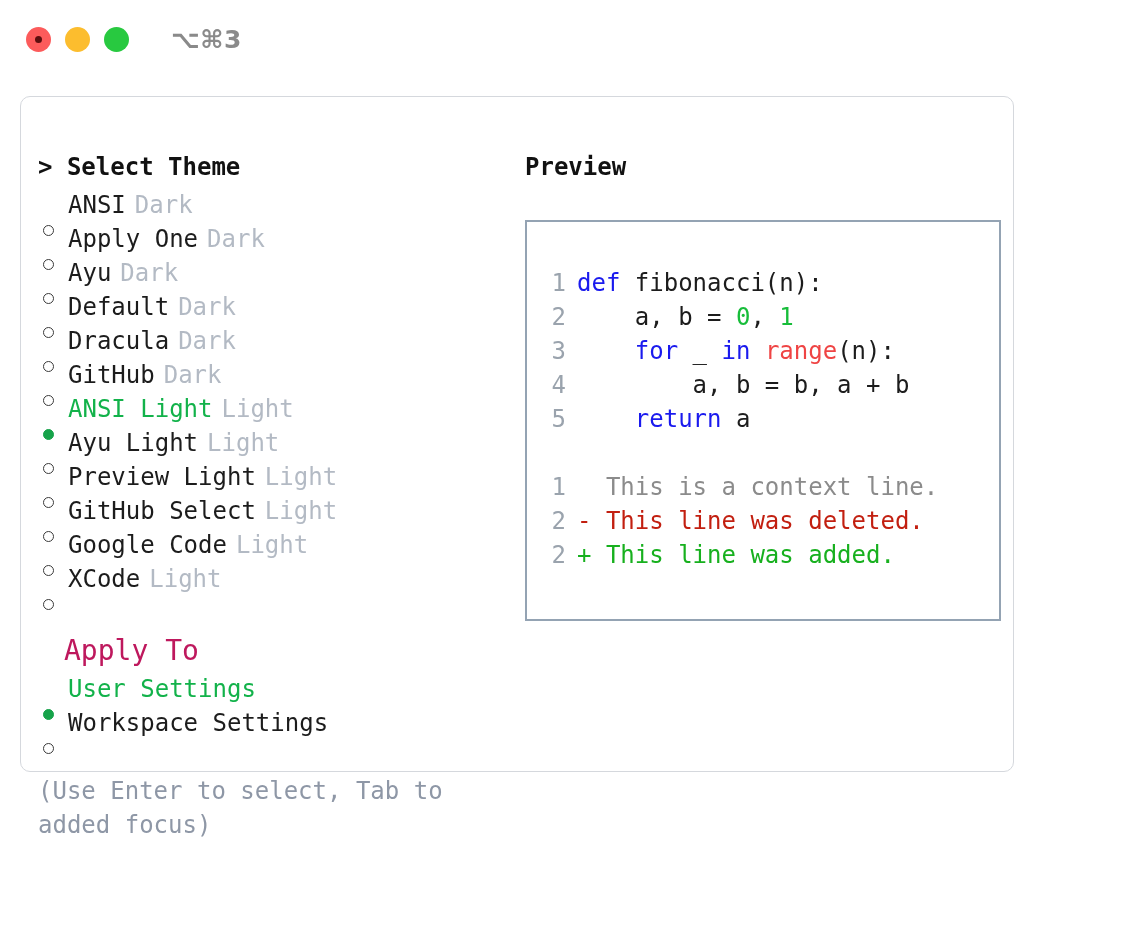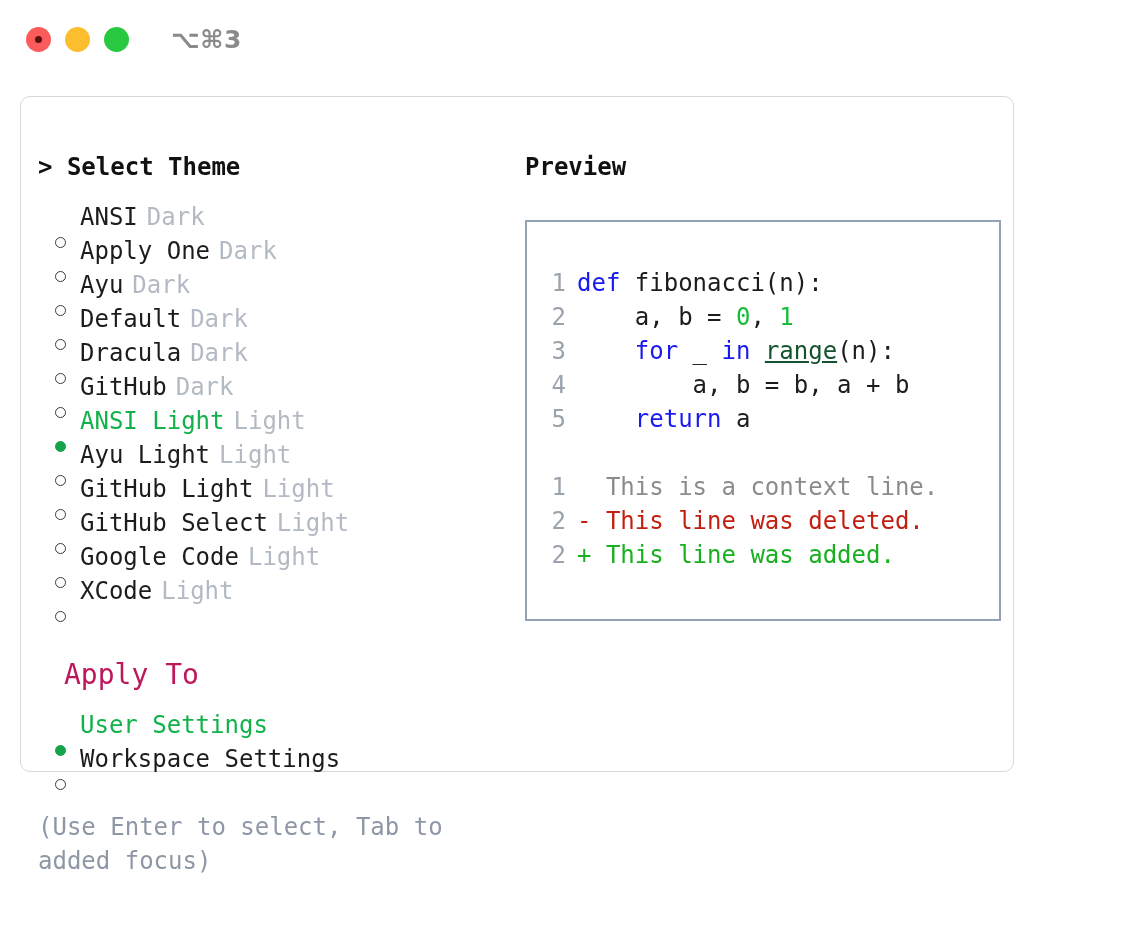--- a/index.html
+++ b/index.html
@@ -88,21 +88,21 @@
     top: 53px;
     width: 450px;
   }
   .section-head {
     font-size: 24px;
     font-weight: bold;
     color: #111111;
     line-height: 34px;
     white-space: pre;
   }
-  .list { margin: 16px; padding: 0; }
+  .list { margin: 4px; padding: 0; }
   .row {
     display: flex;
     align-items: baseline;
     line-height: 34px;
     height: 34px;
     font-size: 24px;
     white-space: pre;
   }
   .marker {
     width: 26px;
@@ -182,21 +182,21 @@
   .lno {
     color: #9aa3ad;
     width: 26px;
     flex: 0 0 26px;
     text-align: right;
     padding-right: 11px;
   }
   .ctext { color: #1c1c1c; text-align: center; }
   .kw  { color: #1a1aee; }
   .num { color: #17bd3a; }
-  .fn  { color: #14532d; text-decoration: underline; }
+  .fn  { color: #ef4444; }
   .blank-line { height: 34px; }
 
   .diff-ctx { color: #8b8b8b; }
   .diff-del { color: #c21f10; }
   .diff-add { color: #17b01e; }
 </style>
 </head>
 <body>
 
 <div class="titlebar">
@@ -215,21 +215,21 @@
       <div class="section-head">&gt; Select Theme</div>
       <div class="list" id="theme-list">
           <div class="row"><span class="marker"><span class="dot-hollow"></span></span><span class="name">ANSI</span><span class="variant">Dark</span></div>
           <div class="row"><span class="marker"><span class="dot-hollow"></span></span><span class="name">Apply One</span><span class="variant">Dark</span></div>
           <div class="row"><span class="marker"><span class="dot-hollow"></span></span><span class="name">Ayu</span><span class="variant">Dark</span></div>
           <div class="row"><span class="marker"><span class="dot-hollow"></span></span><span class="name">Default</span><span class="variant">Dark</span></div>
           <div class="row"><span class="marker"><span class="dot-hollow"></span></span><span class="name">Dracula</span><span class="variant">Dark</span></div>
           <div class="row"><span class="marker"><span class="dot-hollow"></span></span><span class="name">GitHub</span><span class="variant">Dark</span></div>
           <div class="row"><span class="marker"><span class="dot-filled"></span></span><span class="name selected">ANSI Light</span><span class="variant">Light</span></div>
           <div class="row"><span class="marker"><span class="dot-hollow"></span></span><span class="name">Ayu Light</span><span class="variant">Light</span></div>
-          <div class="row"><span class="marker"><span class="dot-hollow"></span></span><span class="name">GitHub Light</span><span class="variant">Light</span></div>
+          <div class="row"><span class="marker"><span class="dot-hollow"></span></span><span class="name">Preview Light</span><span class="variant">Light</span></div>
           <div class="row"><span class="marker"><span class="dot-hollow"></span></span><span class="name">GitHub Select</span><span class="variant">Light</span></div>
           <div class="row"><span class="marker"><span class="dot-hollow"></span></span><span class="name">Google Code</span><span class="variant">Light</span></div>
           <div class="row"><span class="marker"><span class="dot-hollow"></span></span><span class="name">XCode</span><span class="variant">Light</span></div>
         </div>
 
       <div class="spacer-block"></div>
       <div class="apply-head">Apply To</div>
       <div class="list" id="apply-list">
           <div class="row"><span class="marker"><span class="dot-filled"></span></span><span class="name selected">User Settings</span></div>
           <div class="row"><span class="marker"><span class="dot-hollow"></span></span><span class="name">Workspace Settings</span></div>

